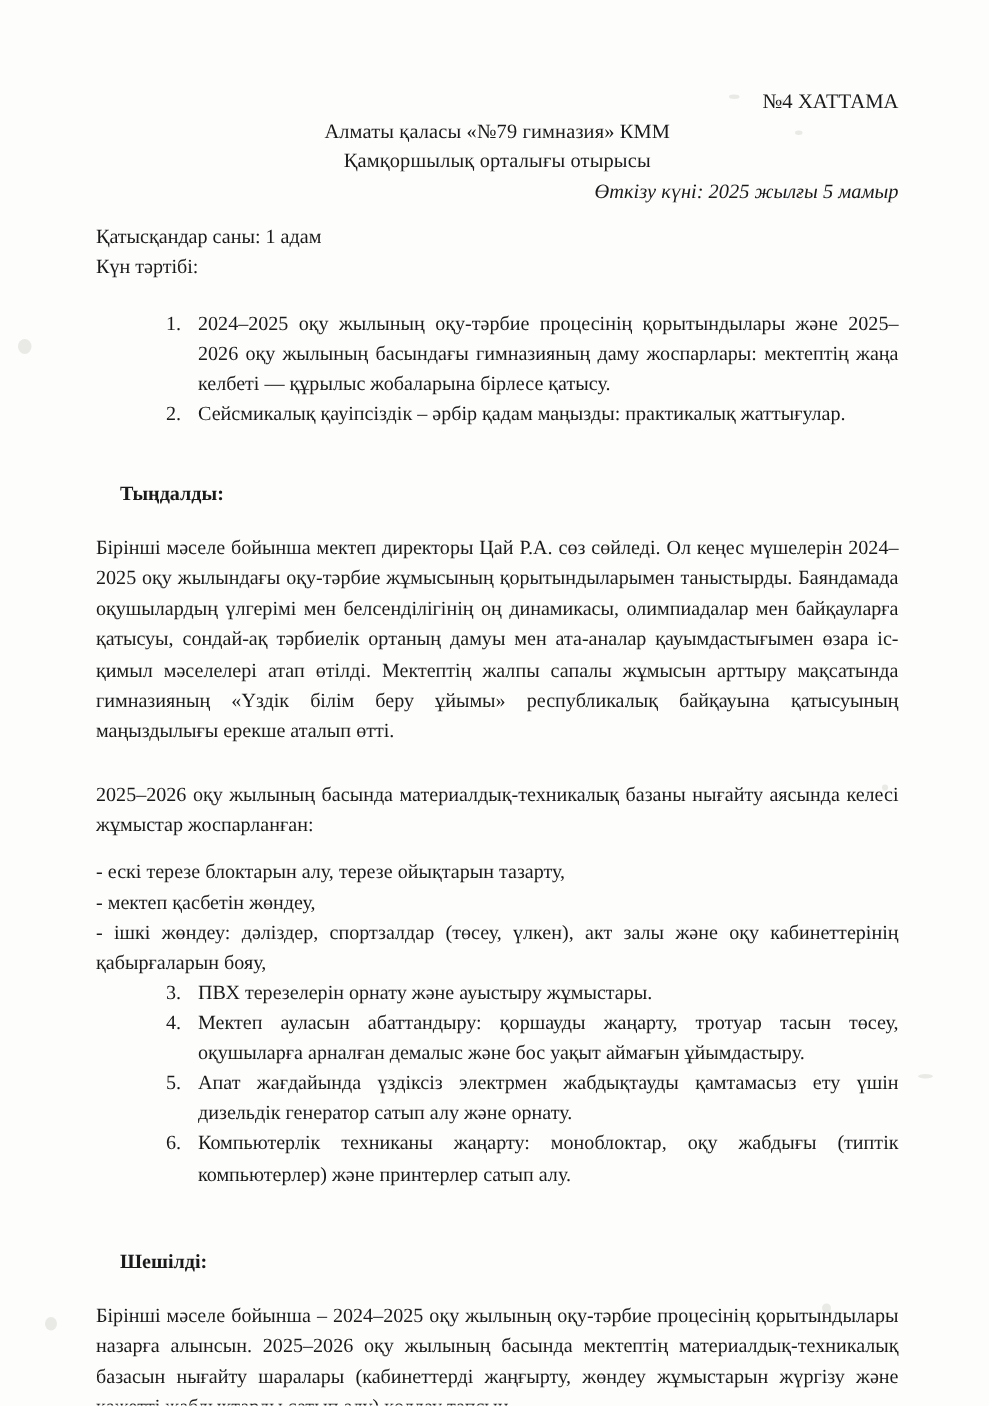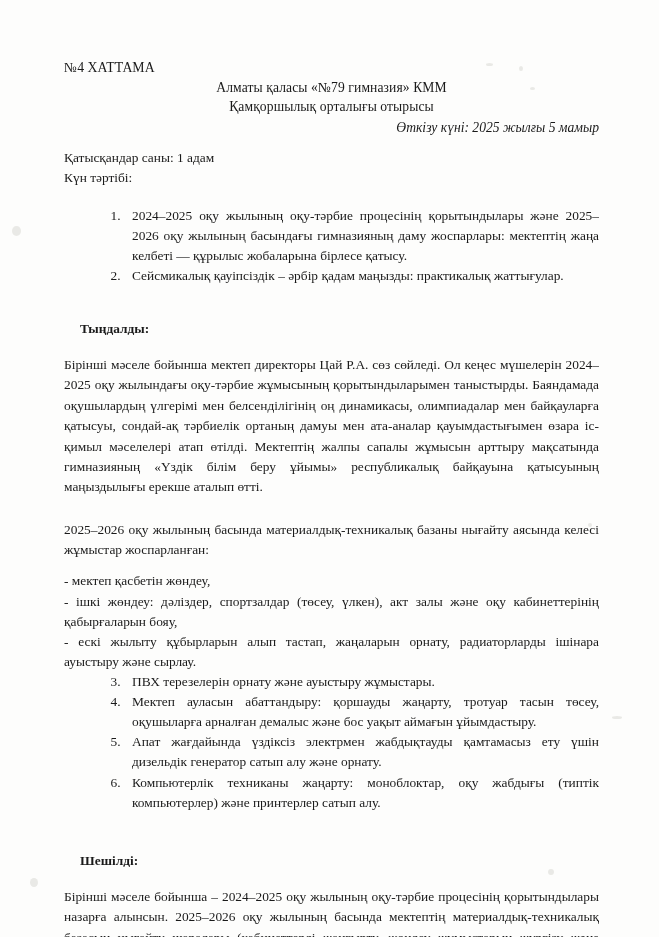--- a/index.html
+++ b/index.html
@@ -29,21 +29,21 @@
     top: 58px;
     width: 535px;
   }
   .center {
     text-align: center;
     font-size: 13.6px;
     line-height: 1.42;
     letter-spacing: 0.1px;
   }
   .title-main {
-    text-align: left;
+    text-align: right;
     font-size: 13.8px;
     line-height: 1.45;
   }
   .right-date {
     text-align: right;
     font-size: 13.6px;
     line-height: 1.45;
     margin-top: 1px;
     font-style: italic;
   }
@@ -144,23 +144,23 @@
     <div class="subhead">Тыңдалды:</div>
     <p class="para"><span class="ital">Бірінші мәселе</span><span> бойынша мектеп директоры Цай Р.А. сөз сөйледі. Ол кеңес мүшелерін 2024–2025 оқу жылындағы оқу-тәрбие жұмысының қорытындыларымен таныстырды. Баяндамада оқушылардың үлгерімі мен белсенділігінің оң динамикасы, олимпиадалар мен байқауларға қатысуы, сондай-ақ тәрбиелік ортаның дамуы мен ата-аналар қауымдастығымен өзара іс-қимыл мәселелері атап өтілді. Мектептің жалпы сапалы жұмысын арттыру мақсатында гимназияның «Үздік білім беру ұйымы» республикалық байқауына қатысуының маңыздылығы ерекше аталып өтті.</span></p>
 
     <div class="gap-xl"></div>
 
     <p class="para">2025–2026 оқу жылының басында материалдық-техникалық базаны нығайту аясында келесі жұмыстар жоспарланған:</p>
 
     <div class="gap-m"></div>
 
 
+    <div class="dash-line">- ескі терезе блоктарын алу, терезе ойықтарын тазарту,</div>
     <div class="dash-line">- мектеп қасбетін жөндеу,</div>
     <div class="dash-line">- ішкі жөндеу: дәліздер, спортзалдар (төсеу, үлкен), акт залы және оқу кабинеттерінің қабырғаларын бояу,</div>
-    <div class="dash-line">- ескі жылыту құбырларын алып тастап, жаңаларын орнату, радиаторларды ішінара ауыстыру және сырлау.</div>
 
     <ol class="worklist" start="3">
       <li>ПВХ терезелерін орнату және ауыстыру жұмыстары.</li>
       <li>Мектеп ауласын абаттандыру: қоршауды жаңарту, тротуар тасын төсеу, оқушыларға арналған демалыс және бос уақыт аймағын ұйымдастыру.</li>
       <li>Апат жағдайында үздіксіз электрмен жабдықтауды қамтамасыз ету үшін дизельдік генератор сатып алу және орнату.</li>
       <li>Компьютерлік техниканы жаңарту: моноблоктар, оқу жабдығы (типтік компьютерлер) және принтерлер сатып алу.</li>
     </ol>
 
     <div class="gap-xl"></div>
 

